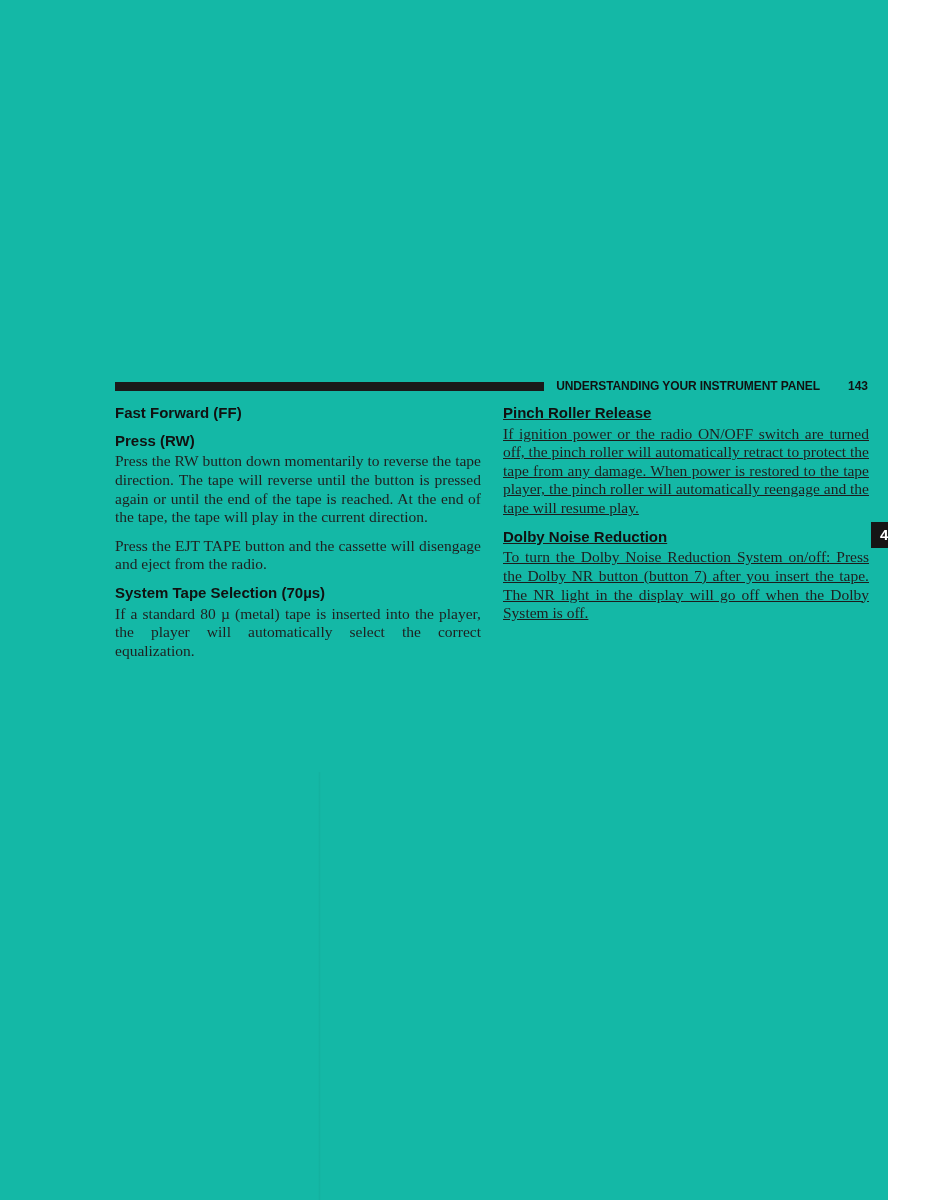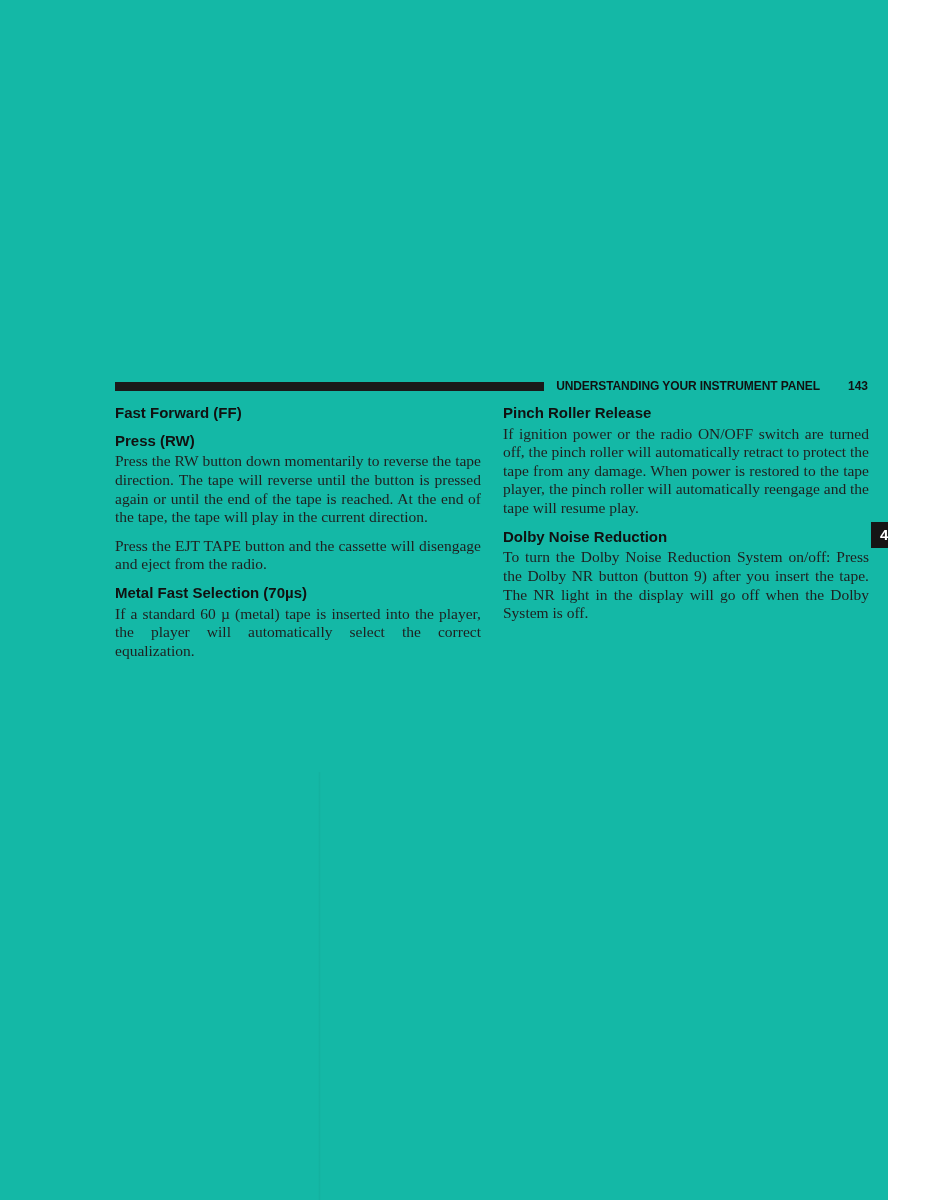--- a/index.html
+++ b/index.html
@@ -75,21 +75,21 @@
     left: 9px;
     top: 4px;
   }
   
   .col {
     position: absolute;
     top: 404px;
     width: 366px;
   }
   .col-left  { left: 115px; }
-  .col-right { left: 503px; }
+  .col-right { left: 503px; text-decoration: underline; }
   .section { margin: 0 0 10px 0; }
   .section h3 {
     margin: 0 0 3px 0;
     font-family: "Liberation Sans", sans-serif;
     font-weight: bold;
     font-size: 15px;
     line-height: 1.18;
     color: #111;
   }
   .section p {
@@ -127,29 +127,29 @@
       <h3>Fast Forward (FF)</h3>
     </div>
     <div class="section">
       <h3>Press (RW)</h3>
       <p>Press the RW button down momentarily to reverse the tape direction. The tape will reverse until the button is pressed again or until the end of the tape is reached. At the end of the tape, the tape will play in the current direction.</p>
     </div>
     <div class="section">
       <p>Press the EJT TAPE button and the cassette will disengage and eject from the radio.</p>
     </div>
     <div class="section">
-      <h3>Metal Fast Selection (70µs)</h3>
-      <p>If a standard 60 µ (metal) tape is inserted into the player, the player will automatically select the correct equalization.</p>
+      <h3>System Tape Selection (70µs)</h3>
+      <p>If a standard 80 µ (metal) tape is inserted into the player, the player will automatically select the correct equalization.</p>
     </div>
   </div>
 
   <div class="col col-right">
     <div class="section">
       <h3>Pinch Roller Release</h3>
       <p>If ignition power or the radio ON/OFF switch are turned off, the pinch roller will automatically retract to protect the tape from any damage. When power is restored to the tape player, the pinch roller will automatically reengage and the tape will resume play.</p>
     </div>
     <div class="section">
       <h3>Dolby Noise Reduction</h3>
-      <p>To turn the Dolby Noise Reduction System on/off: Press the Dolby NR button (button 9) after you insert the tape. The NR light in the display will go off when the Dolby System is off.</p>
+      <p>To turn the Dolby Noise Reduction System on/off: Press the Dolby NR button (button 7) after you insert the tape. The NR light in the display will go off when the Dolby System is off.</p>
     </div>
   </div>
 
 </div>
 
 </body></html>

